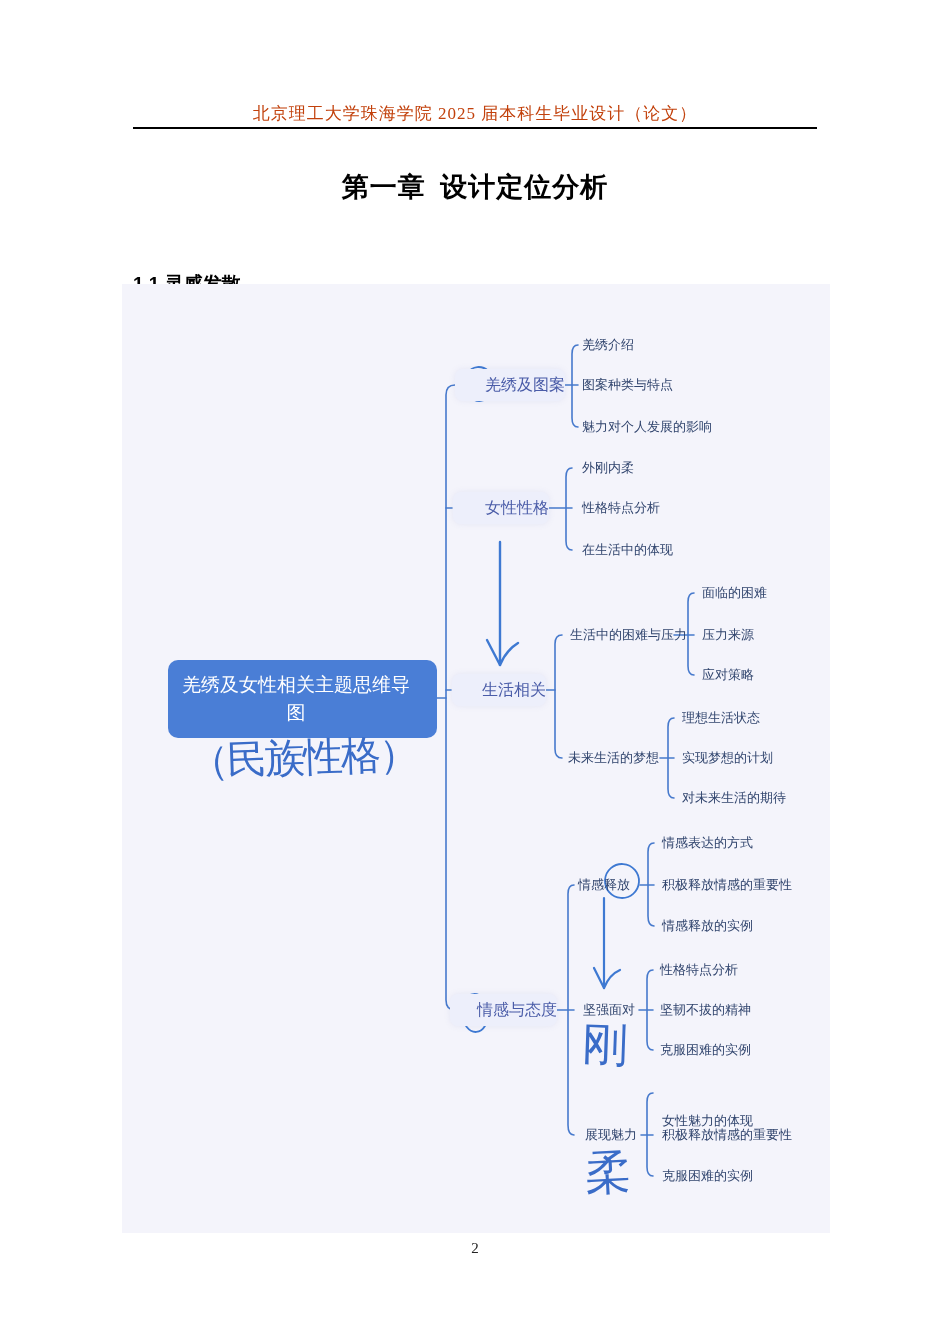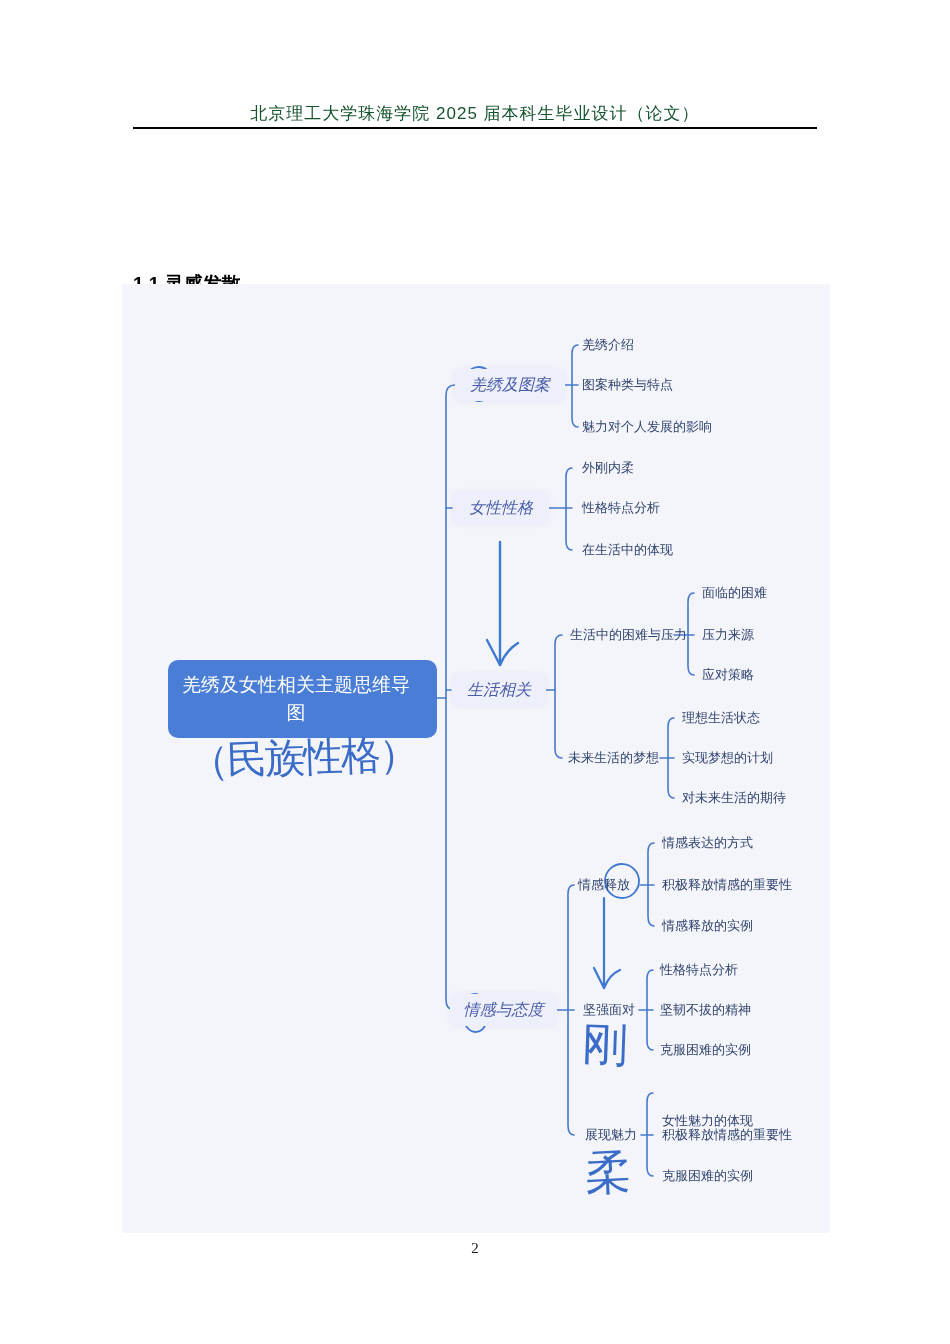--- a/index.html
+++ b/index.html
@@ -8,56 +8,57 @@
     --leaf-text:#31456e; --line:#4679cc;
     --handwriting:#3a6cc8; --panel-bg:#f4f4fb;
   }
   *{margin:0;padding:0;box-sizing:border-box;}
   html,body{width:950px;height:1344px;background:#ffffff;
     font-family:"Liberation Sans",sans-serif;}
   .page{position:relative;width:950px;height:1344px;background:#ffffff;overflow:hidden;}
 
   
   .doc-header{position:absolute;left:0;top:102px;width:950px;text-align:center;
-    font-family:Liberation Sans, sans-serif;font-size:17px;color:#14532d;
+    font-family:Liberation Serif, serif;font-size:17px;color:#c2410c;
     letter-spacing:1px;}
   .doc-rule{position:absolute;left:133px;top:127px;width:684px;height:2px;background:#000;}
   .chapter-title{position:absolute;left:0;top:169px;width:950px;text-align:center;
     font-size:27px;font-weight:bold;color:#000;letter-spacing:1px;word-spacing:6px;}
   .section-heading{position:absolute;left:133px;top:234px;font-size:19px;font-weight:bold;color:#000;margin-top:37px;}
   .page-number{position:absolute;left:0;top:1240px;width:950px;text-align:center;
     font-family:"Liberation Serif","DejaVu Serif",serif;font-size:15px;color:#222;}
 
   
   .figure{position:absolute;left:122px;top:284px;width:708px;height:949px;
     background:var(--panel-bg);}
   .figure svg{position:absolute;left:0;top:0;}
 
   .root-node{position:absolute;left:46px;top:376px;width:269px;height:78px;
     background:var(--root-fill);border-radius:10px;color:var(--root-text);
     font-size:19px;line-height:28px;text-align:center;padding:11px 27px 0 14px;}
-  .branch-node{position:absolute;height:32px;line-height:32px;text-align:center;
+  .branch-node{position:absolute;height:32px;line-height:32px;text-align:right;
     background:var(--branch-fill);border-radius:8px;color:var(--branch-text);
-    font-size:16px;box-shadow:0 0 6px rgba(120,130,200,0.12);font-style:italic;}
+    font-size:16px;box-shadow:0 0 6px rgba(120,130,200,0.12);}
   .leaf{position:absolute;font-size:13px;line-height:18px;color:var(--leaf-text);
     white-space:nowrap;}
   .handwriting{position:absolute;color:var(--handwriting);white-space:nowrap;
     font-family:"Liberation Sans",cursive,sans-serif;}
   .hw-note{left:58px;top:446px;width:246px;text-align:center;font-size:40px;
     letter-spacing:-2px;transform:rotate(-2deg);font-weight:500;}
   .hw-gang{left:460px;top:730px;font-size:46px;transform:rotate(2deg);font-weight:500;}
   .hw-rou{left:463px;top:858px;font-size:46px;transform:rotate(-3deg);font-weight:500;}
 </style>
 </head>
 <body>
 
 <div class="page">
 
   <div class="doc-header">北京理工大学珠海学院 2025 届本科生毕业设计（论文）</div>
   <div class="doc-rule"></div>
+  <div class="chapter-title">第一章 设计定位分析</div>
   <div class="section-heading">1.1 灵感发散</div>
 
   <div class="figure">
 
     <svg width="708" height="949" viewBox="0 0 708 949">
       <g fill="none" stroke="var(--line)" stroke-width="1.6" stroke-linecap="round">
 
         <path d="M315,414 L324,414"></path>
         <path d="M333,101 Q324,101 324,111 L324,716 Q324,726 333,726"></path>
         <path d="M324,224 L330,224"></path>

